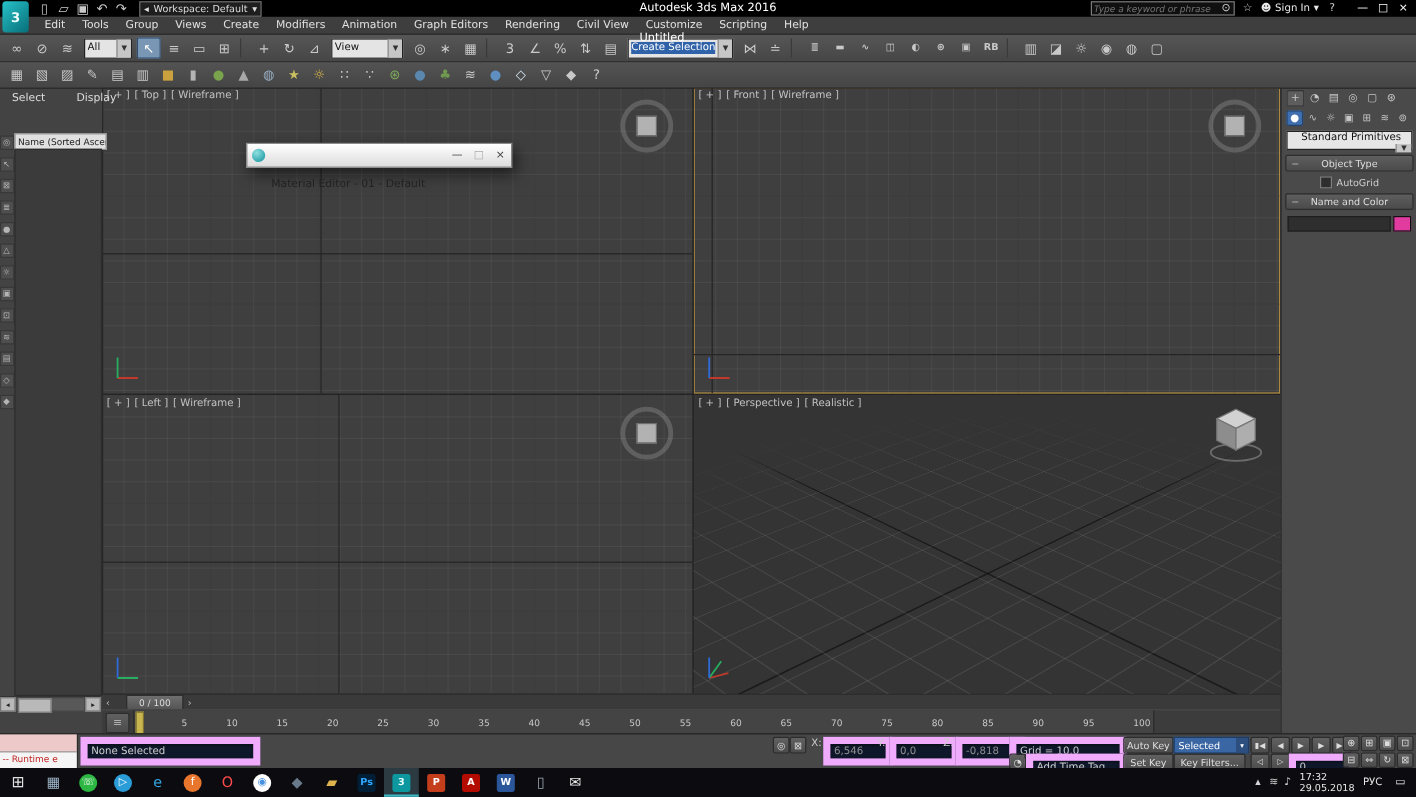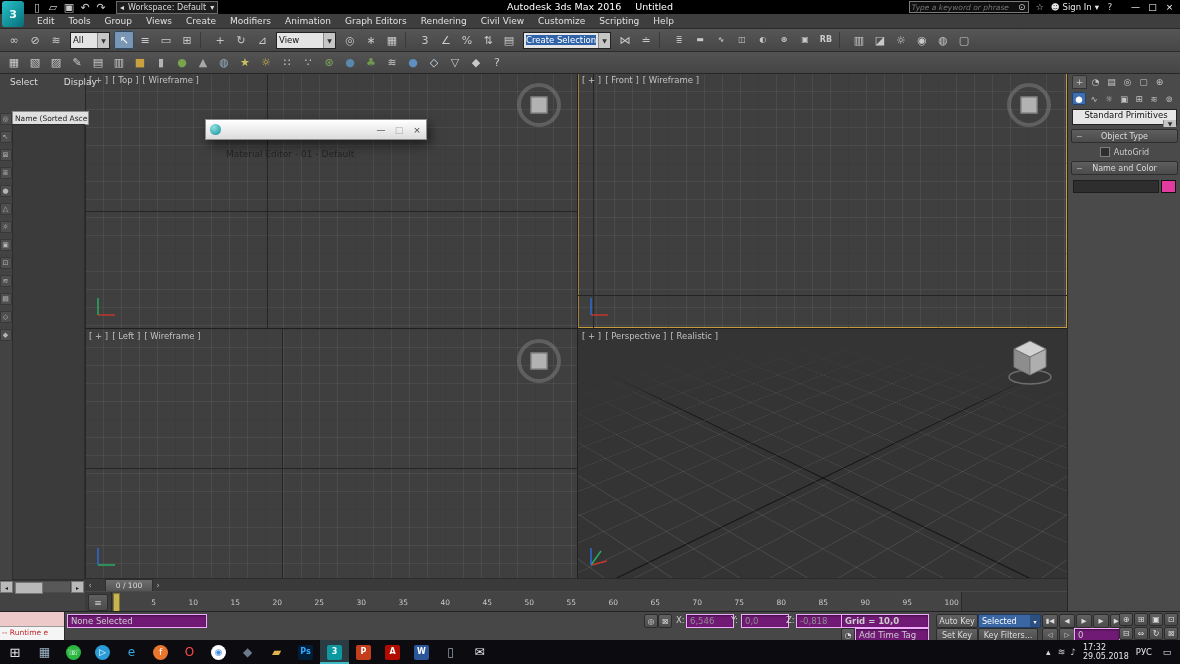--- a/index.html
+++ b/index.html
@@ -10,21 +10,21 @@
   .titlebar{position:absolute;left:0;top:0;width:100%;height:14px;background:#000;color:#e8e8e8;
             display:flex;align-items:center;font-size:9px;z-index:20;}
   .app-logo{position:absolute;left:2px;top:1px;width:22px;height:26px;z-index:25;border-radius:3px;
             background:linear-gradient(135deg,#27c2ca,#076e78);display:flex;align-items:center;justify-content:center;
             color:#eafcfc;font-weight:bold;font-size:11px;}
   .qat{display:flex;margin-left:30px;gap:2px;align-items:center;}
   .qat .tbtn{width:14px;height:12px;font-size:9px;color:#cfcfcf;}
   .workspace{margin-left:8px;height:11px;background:#1e1e1e;border:1px solid #6b6b6b;display:flex;
              align-items:center;font-size:8px;color:#ddd;padding:0 3px;gap:4px;}
   .tb-title{position:absolute;left:50%;transform:translateX(-50%);top:1px;font-size:9.5px;color:#fff;
-            display:flex;gap:14px;white-space:nowrap;}
+            display:flex;gap:14px;white-space:nowrap;flex-direction:column;}
   .tb-right{margin-left:auto;display:flex;align-items:center;gap:5px;padding-right:2px;}
   .searchbox{width:118px;height:10px;background:#101010;border:1px solid #7a7a7a;display:flex;align-items:center;}
   .searchbox input{flex:1;background:transparent;border:none;outline:none;color:#bbb;font-size:7.5px;
                    font-style:italic;padding:0 2px;font-family:inherit;}
   .ttico{color:#cfcfcf;font-size:9px;width:12px;text-align:center;}
   .signin{display:flex;align-items:center;gap:3px;font-size:8.5px;color:#e8e8e8;}
   .winctl{display:flex;margin-left:6px;}
   .winctl span{width:17px;height:13px;display:flex;align-items:center;justify-content:center;font-size:9px;color:#fff;}
   
   .menubar{position:absolute;left:0;top:14px;width:100%;height:14px;background:#3e3e3e;
@@ -149,21 +149,21 @@
             border-left:1px solid #2a2a2a;border-right:1px solid #2a2a2a;
             display:flex;justify-content:space-between;align-items:center;padding:0 2px;}
   .tb-ruler .tick{font-size:7.5px;color:#c8c8c8;}
   .tb-marker{position:absolute;left:28px;top:1px;width:5px;height:18px;background:#c8b550;border:1px solid #7e7430;}
   
   .statusbar{position:absolute;left:0;top:611px;width:1180px;height:29px;background:#474747;
              border-top:1px solid #222;font-size:8.5px;color:#ccc;z-index:7;}
   .listener{position:absolute;left:0;top:0;width:64px;height:29px;border-right:1px solid #2b2b2b;}
   .lst-macro{height:14px;background:#eec9c9;border-bottom:1px solid #9a9a9a;color:#444;font-size:7.5px;padding:0 2px;}
   .lst-line{height:14px;background:#f5f5f5;color:#c22525;font-size:7.5px;padding:1px 2px;white-space:nowrap;overflow:hidden;}
-  .sb-field{position:absolute;background:#701a75;border:1px solid #f0abfc;box-shadow:inset 0 1px 2px rgba(0,0,0,0.45);
+  .sb-field{position:absolute;background:#0f172a;border:6px solid #f0abfc;box-shadow:inset 0 1px 2px rgba(0,0,0,0.45);
             height:12px;display:flex;align-items:center;padding:0 3px;white-space:nowrap;overflow:hidden;}
   .sb-label{position:absolute;height:12px;display:flex;align-items:center;color:#ccc;}
   .sb-btn{position:absolute;background:linear-gradient(#616161,#4c4c4c);border:1px solid #2c2c2c;border-radius:2px;
           height:12px;display:flex;align-items:center;justify-content:center;color:#ddd;font-size:8px;}
   .sb-combo{position:absolute;height:12px;background:#3a66a4;border:1px solid #1f3d63;color:#fff;
             display:flex;align-items:center;font-size:8px;padding-left:3px;}
   .sb-combo .arrow{margin-left:auto;width:10px;height:100%;background:#2c4f80;display:flex;align-items:center;
                    justify-content:center;font-size:6px;}
   .pb-group{position:absolute;display:flex;gap:1px;}
   .pb-group .pb{width:14px;height:12px;background:linear-gradient(#616161,#4c4c4c);border:1px solid #2c2c2c;
@@ -716,21 +716,21 @@
     <div class="sb-btn" style="left:644px;top:2px;width:12px;">◎</div>
     <div class="sb-btn" style="left:658px;top:2px;width:12px;">⊠</div>
 
     <div class="sb-label" style="left:676px;top:2px;">X:</div>
     <div class="sb-field dimtext" style="left:686px;top:2px;width:40px;">6,546</div>
     <div class="sb-label" style="left:731px;top:2px;">Y:</div>
     <div class="sb-field dimtext" style="left:741px;top:2px;width:40px;">0,0</div>
     <div class="sb-label" style="left:786px;top:2px;">Z:</div>
     <div class="sb-field dimtext" style="left:796px;top:2px;width:40px;">-0,818</div>
 
-    <div class="sb-field" style="left:841px;top:2px;width:80px;font-weight:bold;">Grid = 10,0</div>
+    <div class="sb-field" style="left:841px;top:2px;width:80px;">Grid = 10,0</div>
     <div class="sb-btn" style="left:841px;top:16px;width:12px;">◔</div>
     <div class="sb-field" style="left:855px;top:16px;width:66px;">Add Time Tag</div>
 
     <div class="sb-btn" style="left:936px;top:2px;width:40px;">Auto Key</div>
     <div class="sb-combo" style="left:978px;top:2px;width:58px;">
       <span>Selected</span>
       <span class="arrow">▾</span>
     </div>
     <div class="sb-btn" style="left:936px;top:16px;width:40px;">Set Key</div>
     <div class="sb-btn" style="left:978px;top:16px;width:58px;">Key Filters...</div>

